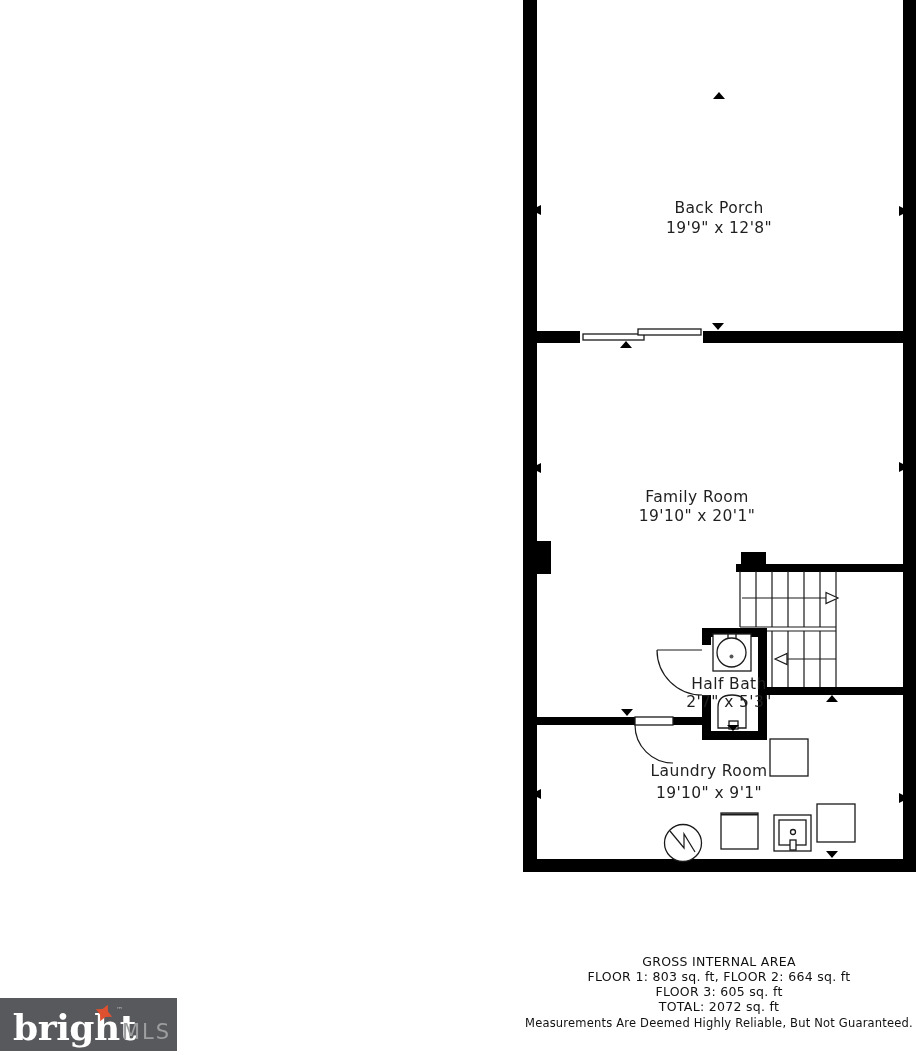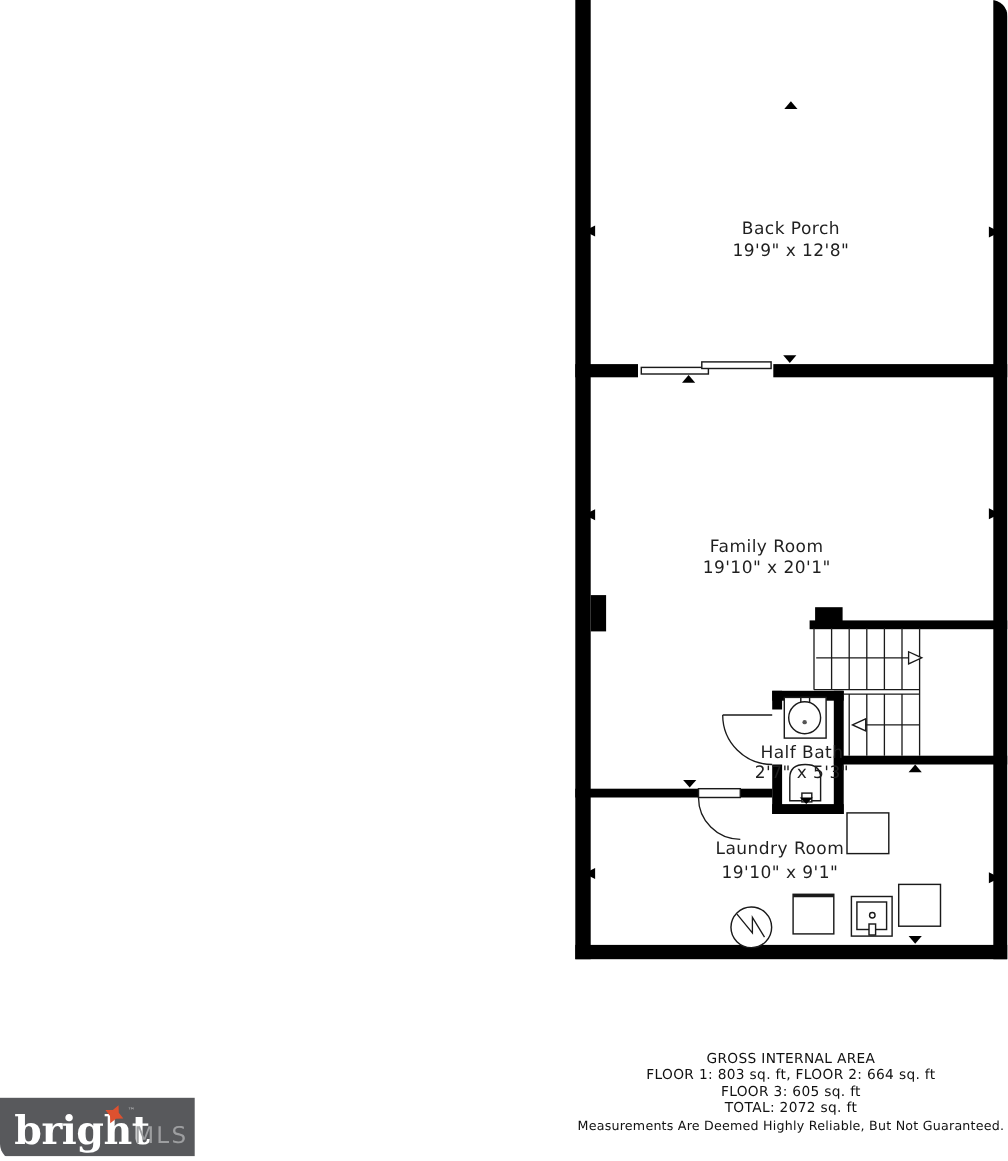--- a/index.html
+++ b/index.html
@@ -1,16 +1,16 @@
 <!DOCTYPE html>
 <html><head>
 <meta charset="utf-8">
 <style>
   html,body{margin:0;padding:0;background:#ffffff;}
-  .page{position:relative;width:916px;height:1055px;background:#ffffff;overflow:hidden;border-radius:15px;}
+  .page{position:relative;width:916px;height:1055px;background:#ffffff;overflow:hidden;}
   svg{position:absolute;left:0;top:0;}
   .wall{fill:#000000;stroke:none;}
   .thin{stroke:#1a1a1a;stroke-width:1.2;fill:none;}
   .fixture{stroke:#1a1a1a;stroke-width:1.3;fill:#ffffff;}
   .marker{fill:#000000;stroke:none;}
   .openhead{fill:#ffffff;stroke:#1a1a1a;stroke-width:1.2;}
   .room-label{font-family:"DejaVu Sans",sans-serif;font-size:15.5px;fill:#1f1f1f;text-anchor:middle;letter-spacing:.4px;}
   .sum-line{font-family:"DejaVu Sans",sans-serif;font-size:12.5px;fill:#111111;text-anchor:middle;letter-spacing:.3px;}
   .sum-small{font-family:"DejaVu Sans",sans-serif;font-size:11.5px;fill:#111111;text-anchor:middle;letter-spacing:.2px;}
   .logo-brand{font-family:"DejaVu Serif",serif;font-weight:bold;font-size:36px;fill:#ffffff;letter-spacing:-.5px;}

